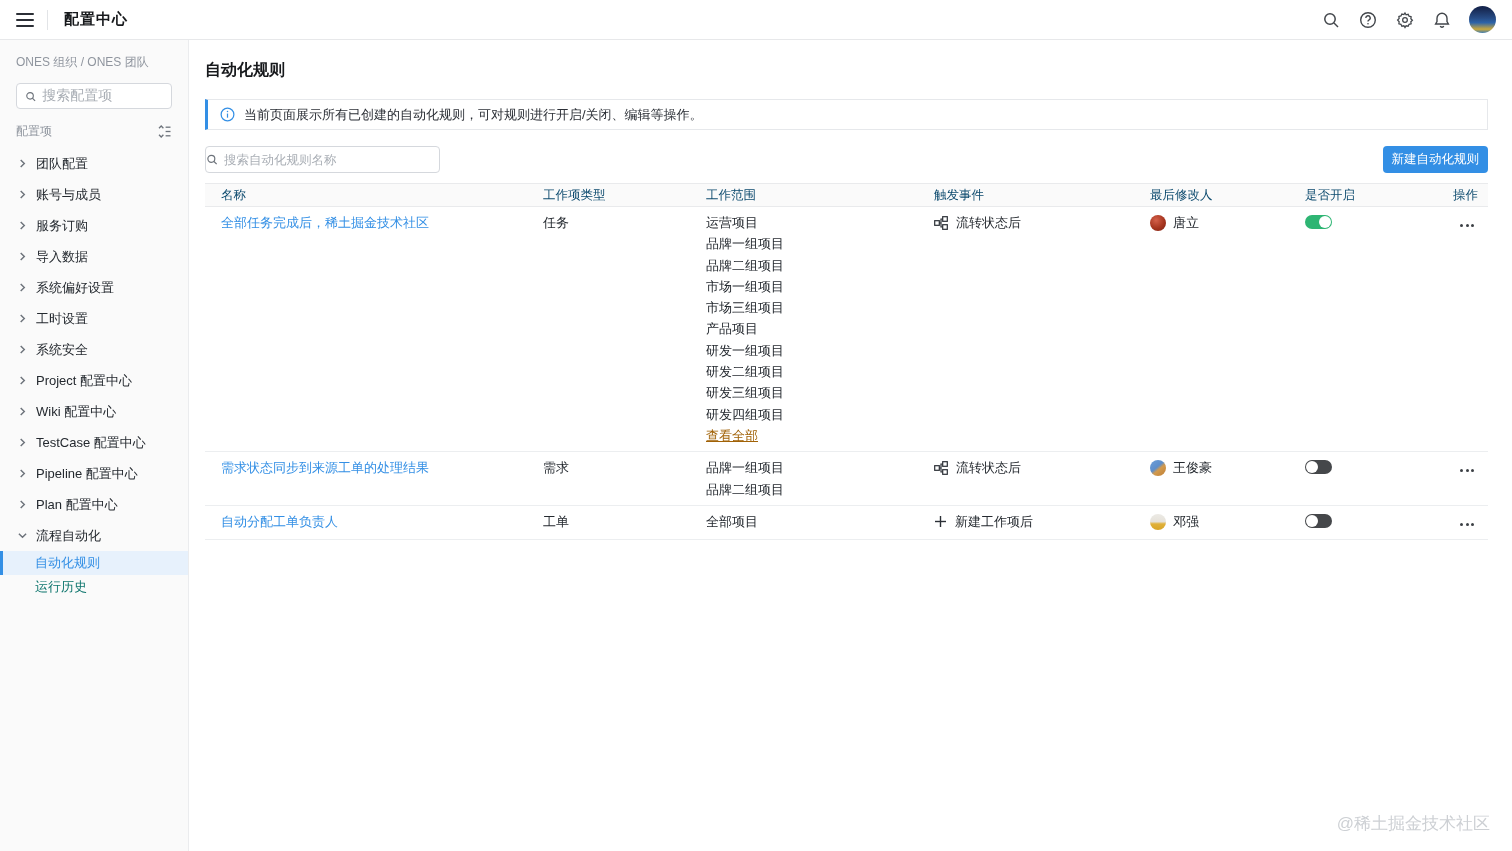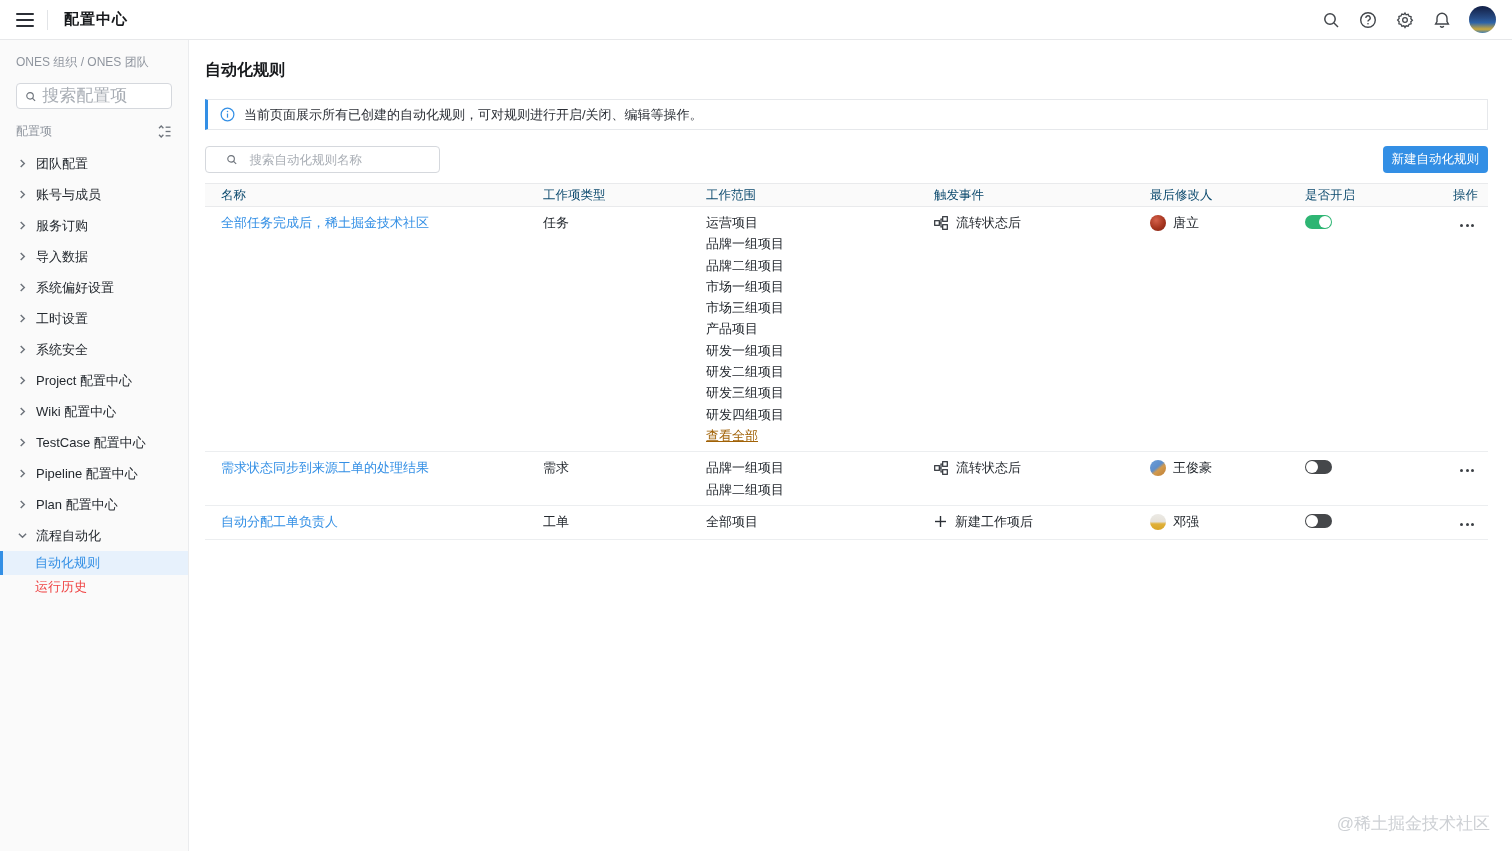--- a/index.html
+++ b/index.html
@@ -24,48 +24,48 @@
   
   .shell { display:flex; height:811px; }
 
   
   .sidebar { width:189px; background:#fafafa; border-right:1px solid #ebecee;
     padding-top:14px; flex-shrink:0; }
   .crumb { padding:0 16px; font-size:12px; color:#8f959e; margin-bottom:12px; }
   .side-search { margin:0 16px 14px 16px; height:26px; background:#fff;
     border:1px solid #d5d8dd; border-radius:4px; display:flex; align-items:center;
     padding:0 8px; gap:6px; }
-  .side-search input { border:none; outline:none; width:100%; font-size:17px;
+  .side-search input { border:none; outline:none; width:100%; font-size:14px;
     color:#24292f; background:transparent;
     font-family:Liberation Serif, serif; }
   .side-search input::placeholder { color:#a9aeb5; }
   .section-row { display:flex; align-items:center; justify-content:space-between;
     padding:0 16px; margin-bottom:8px; }
   .section-label { font-size:12px; color:#8f959e; }
   .collapse-icon { cursor:pointer; display:flex; color:#6d737b; }
   .nav-item { height:31px; display:flex; align-items:center; gap:9px;
     padding-left:18px; font-size:13px; color:#24292f; font-weight:500; cursor:pointer; }
   .chev { display:flex; color:#6d737b; flex-shrink:0; }
   .chev.down svg { transform:rotate(90deg); }
   .nav-child { height:24px; display:flex; align-items:center; padding-left:35px;
-    font-size:13px; color:#ef4444; cursor:pointer; position:relative; }
+    font-size:13px; color:#0f766e; cursor:pointer; position:relative; }
   .nav-child.active { background:#e7f1fc; color:#338fe5; font-weight:500; }
   .nav-child.active::before { content:""; position:absolute; left:0; top:0;
     width:3px; height:100%; background:#338fe5; }
 
   
   .main { flex:1; position:relative; padding:20px 24px 0 16px; background:#fff; }
   .page-title { font-size:16px; font-weight:bold; color:#17191c; margin-bottom:18px; }
   .banner { border:1px solid #e6e8eb; border-left:3px solid #338fe5;
     height:31px; display:flex; align-items:center; gap:9px; padding:0 12px;
     font-size:13px; color:#2b2f36; background:#fff; margin-bottom:16px; }
   .controls { display:flex; align-items:center; justify-content:space-between;
     margin-bottom:10px; }
   .rule-search { width:235px; height:27px; border:1px solid #d5d8dd; border-radius:4px;
-    display:flex; align-items:center; gap:12px; padding:0 20px; background:#fff; }
+    display:flex; align-items:center; gap:6px; padding:0 0; background:#fff; }
   .rule-search input { border:none; outline:none; width:100%; font-size:12.5px;
     background:transparent; font-family:"Liberation Sans","DejaVu Sans",sans-serif; }
   .rule-search input::placeholder { color:#a9aeb5; }
   .btn-primary { height:27px; background:#338fe5; color:#fff; border:none;
     border-radius:4px; font-size:12.5px; padding:0 9px; cursor:pointer;
     font-family:Liberation Sans, sans-serif; }
 
   
   .grid-cols { display:grid;
     grid-template-columns:338px 163px 228px 216px 155px 144px 1fr; }

